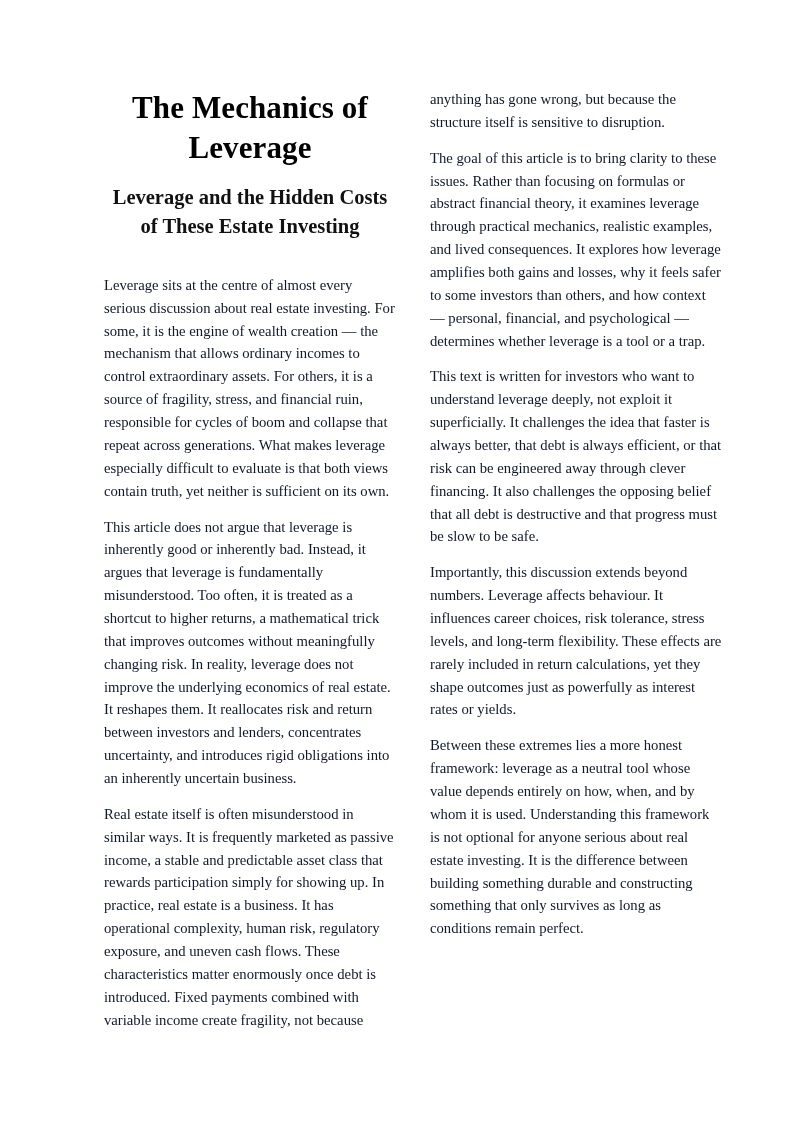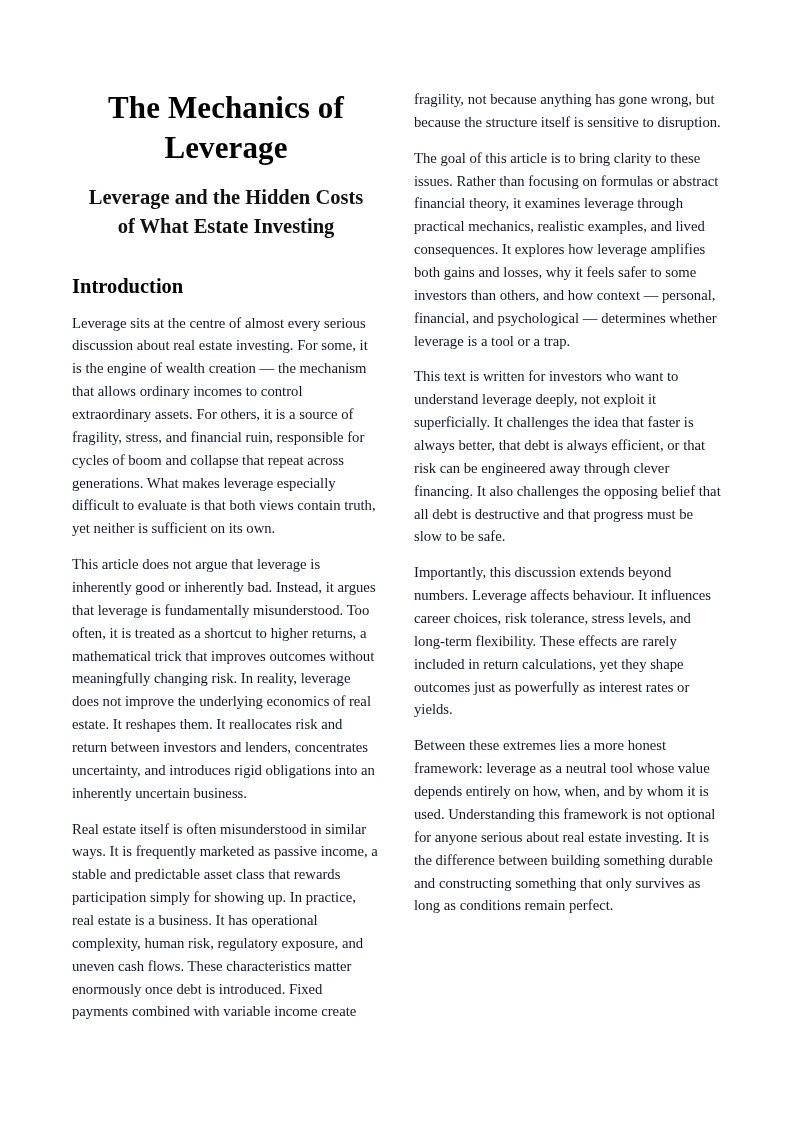--- a/index.html
+++ b/index.html
@@ -22,20 +22,21 @@
     background: #ffffff;
     box-sizing: border-box;
     padding: 88px 72px 60px 72px;
   }
 
   .columns {
     column-count: 2;
     column-gap: 34px;
     column-fill: auto;
     height: 960px;
+    margin-left: 32px;
   }
 
   .title-block {
     break-inside: avoid;
     text-align: center;
     margin: 0 0 34px 0;
   }
 
   .doc-title {
     font-size: 31px;
@@ -85,24 +86,23 @@
   }
 </style>
 </head>
 <body>
 
 <div class="page">
   <div class="columns">
 
     <header class="title-block">
       <h1 class="doc-title">The Mechanics of Leverage</h1>
-      <h2 class="doc-subtitle">Leverage and the Hidden Costs of What Estate Investing</h2>
+      <h2 class="doc-subtitle">Leverage and the Hidden Costs of These Estate Investing</h2>
     </header>
 
-    <h3 class="section-heading">Introduction</h3>
 
     <p class="para">Leverage sits at the centre of almost every serious discussion about real estate investing. For some, it is the engine of wealth creation — the mechanism that allows ordinary incomes to control extraordinary assets. For others, it is a source of fragility, stress, and financial ruin, responsible for cycles of boom and collapse that repeat across generations. What makes leverage especially difficult to evaluate is that both views contain truth, yet neither is sufficient on its own.</p>
     <p class="para">This article does not argue that leverage is inherently good or inherently bad. Instead, it argues that leverage is fundamentally misunderstood. Too often, it is treated as a shortcut to higher returns, a mathematical trick that improves outcomes without meaningfully changing risk. In reality, leverage does not improve the underlying economics of real estate. It reshapes them. It reallocates risk and return between investors and lenders, concentrates uncertainty, and introduces rigid obligations into an inherently uncertain business.</p>
     <p class="para">Real estate itself is often misunderstood in similar ways. It is frequently marketed as passive income, a stable and predictable asset class that rewards participation simply for showing up. In practice, real estate is a business. It has operational complexity, human risk, regulatory exposure, and uneven cash flows. These characteristics matter enormously once debt is introduced. Fixed payments combined with variable income create fragility, not because anything has gone wrong, but because the structure itself is sensitive to disruption.</p>
     <p class="para">The goal of this article is to bring clarity to these issues. Rather than focusing on formulas or abstract financial theory, it examines leverage through practical mechanics, realistic examples, and lived consequences. It explores how leverage amplifies both gains and losses, why it feels safer to some investors than others, and how context — personal, financial, and psychological — determines whether leverage is a tool or a trap.</p>
     <p class="para">This text is written for investors who want to understand leverage deeply, not exploit it superficially. It challenges the idea that faster is always better, that debt is always efficient, or that risk can be engineered away through clever financing. It also challenges the opposing belief that all debt is destructive and that progress must be slow to be safe.</p>
     <p class="para">Importantly, this discussion extends beyond numbers. Leverage affects behaviour. It influences career choices, risk tolerance, stress levels, and long-term flexibility. These effects are rarely included in return calculations, yet they shape outcomes just as powerfully as interest rates or yields.</p>
     <p class="para">Between these extremes lies a more honest framework: leverage as a neutral tool whose value depends entirely on how, when, and by whom it is used. Understanding this framework is not optional for anyone serious about real estate investing. It is the difference between building something durable and constructing something that only survives as long as conditions remain perfect.</p>
 
   </div>

